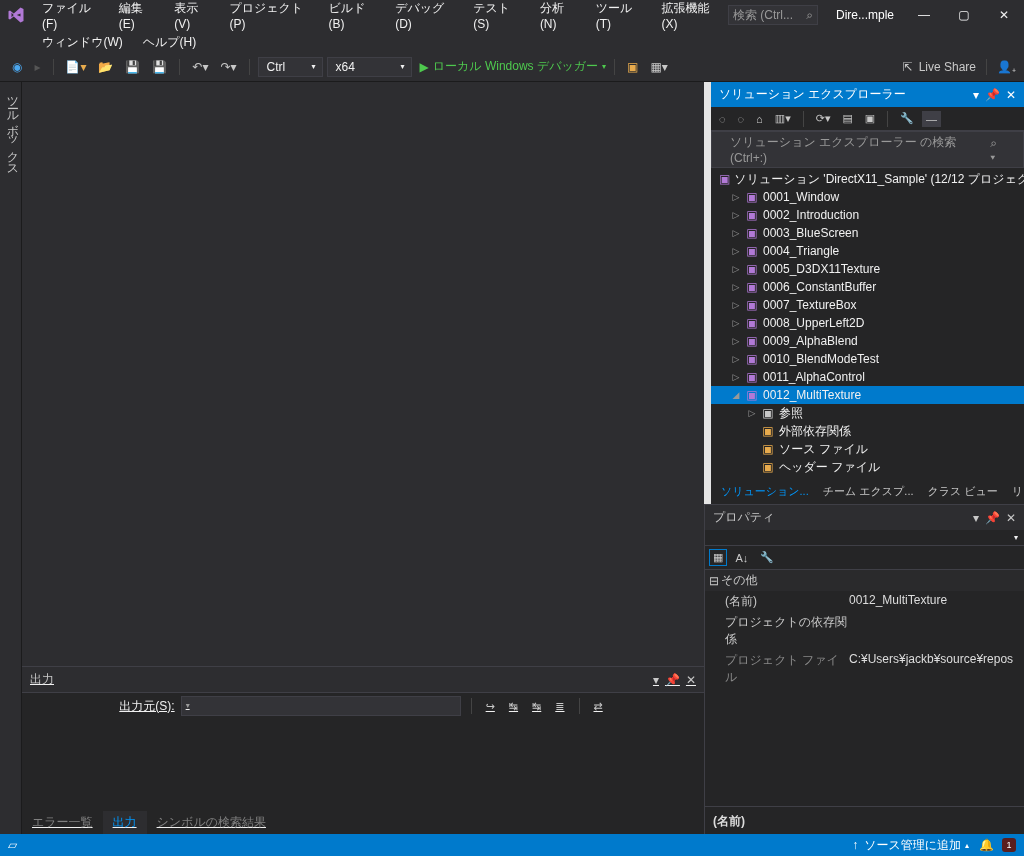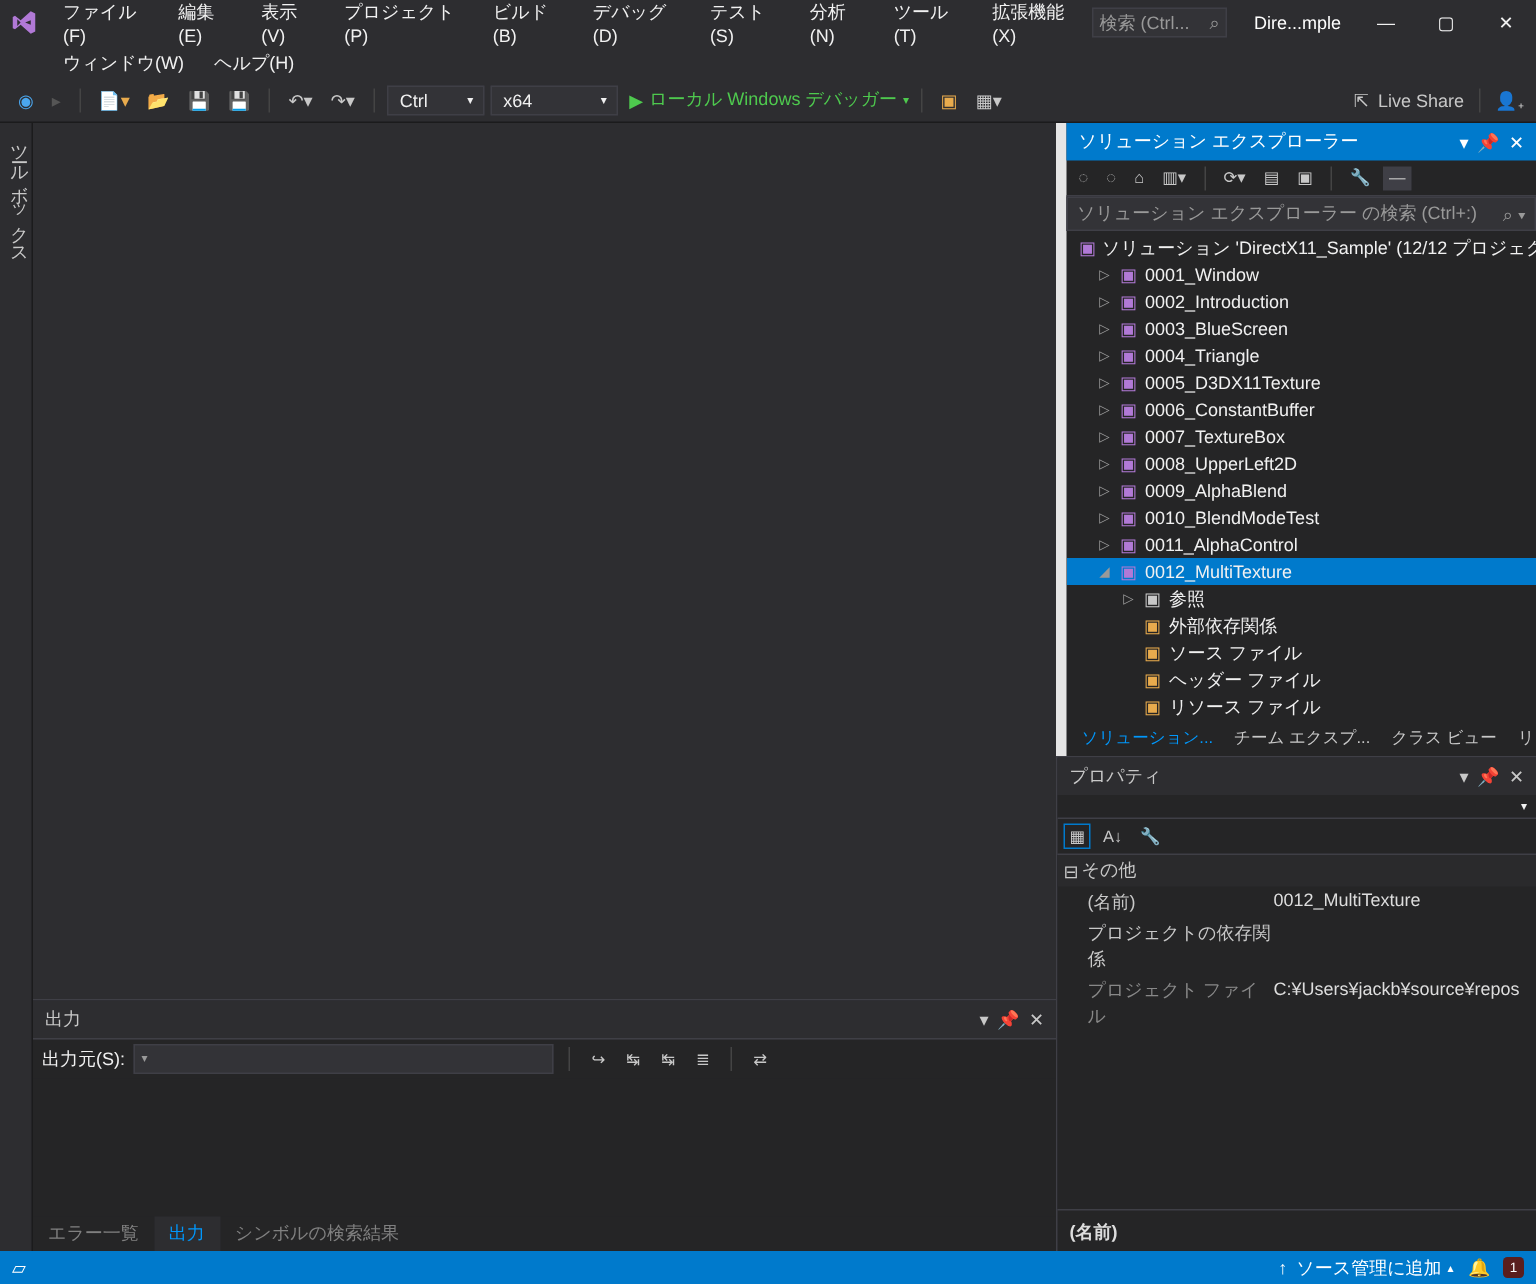--- a/index.html
+++ b/index.html
@@ -17,34 +17,34 @@
 .toolbar { height:30px; display:flex; align-items:center; padding:0 8px; gap:4px; border-bottom:1px solid #1b1b1c; }
 .tb-btn { padding:2px 4px; color:#c8c8c8; cursor:pointer; display:flex; align-items:center; }
 .tb-sep { width:1px; height:16px; background:#444; margin:0 4px; }
 .tb-combo { background:#333337; border:1px solid #3f3f46; padding:2px 6px 2px 8px; color:#f1f1f1; min-width:65px; display:flex; align-items:center; justify-content:space-between; }
 .tb-play { color:#4ec94e; margin-left:4px; display:flex; align-items:center; gap:4px;}
 .liveshare { margin-left:auto; color:#c8c8c8; display:flex; align-items:center; gap:6px;}
 .main { display:flex; height:calc(100% - 82px - 22px); }
 .left-strip { width:22px; background:#2d2d30; writing-mode:vertical-rl; text-orientation:mixed; padding-top:6px; color:#c8c8c8; border-right:1px solid #1b1b1c;}
 .center { flex:1; display:flex; flex-direction:column; background:#1e1e1e; }
 .editor-area { flex:1; background:#2d2d30; }
-.output-panel { height:168px; border-top:1px solid #3f3f46; background:#252526; display:flex; flex-direction:column;}
+.output-panel { height:168px; border-top:1px solid #3f3f46; background:#252526; display:flex; flex-direction:column;text-decoration:underline;}
 .panel-title { background:#2d2d30; padding:4px 8px; display:flex; align-items:center; color:#c8c8c8; border-bottom:1px solid #3f3f46;}
 .panel-title .spacer{flex:1;}
-.output-toolbar { padding:3px 6px; display:flex; align-items:center; gap:6px; }
+.output-toolbar { padding:3px 6px; display:flex; align-items:center; gap:6px;justify-content:center; }
 .output-combo { background:#333337; border:1px solid #3f3f46; width:280px; height:20px; }
 .output-body { flex:1; background:#252526; }
 .output-tabs { display:flex;}
 .output-tab { padding:3px 10px; color:#808080; cursor:pointer;}
 .output-tab.active { color:#0097fb; background:#2d2d30;}
 .right { width:320px; display:flex; flex-direction:column; background:#252526; }
 .solexp { flex:1; display:flex; flex-direction:column; border-left:7px solid #e5e5e5; min-height:0;}
 .solexp-title { background:#007acc; padding:4px 8px; color:#fff; display:flex; align-items:center;}
 .solexp-toolbar { padding:3px 4px; display:flex; gap:4px; border-bottom:1px solid #3f3f46; align-items:center;}
-.solexp-search { margin:0; padding:2px 6px; background:#333337; border:1px solid #3f3f46; color:#999; display:flex; align-items:center;}
+.solexp-search { margin:0; padding:2px 18px; background:#333337; border:1px solid #3f3f46; color:#999; display:flex; align-items:center;}
 .tree { flex:1; overflow-y:auto; padding:2px 0; background:#252526; }
 .tree-row { display:flex; align-items:center; padding:1px 4px; height:18px; gap:4px; cursor:pointer;}
 .tree-row.selected { background:#007acc; }
 .tree-row .caret { width:10px; text-align:center; color:#999; font-size:9px;}
 .tree-row .icon-sq { width:14px; height:14px; display:flex;align-items:center;justify-content:center;}
 .tree-row .label { white-space:nowrap; }
 .solexp-tabs { display:flex; padding:3px 4px; gap:2px; flex-wrap:nowrap; overflow:hidden;}
 .solexp-tab { padding:2px 6px; color:#c8c8c8; font-size:11px; white-space:nowrap;}
 .solexp-tab.active { color:#0097fb;}
 .props { height:330px; border-top:1px solid #3f3f46; border-left:1px solid #3f3f46; display:flex; flex-direction:column;}

